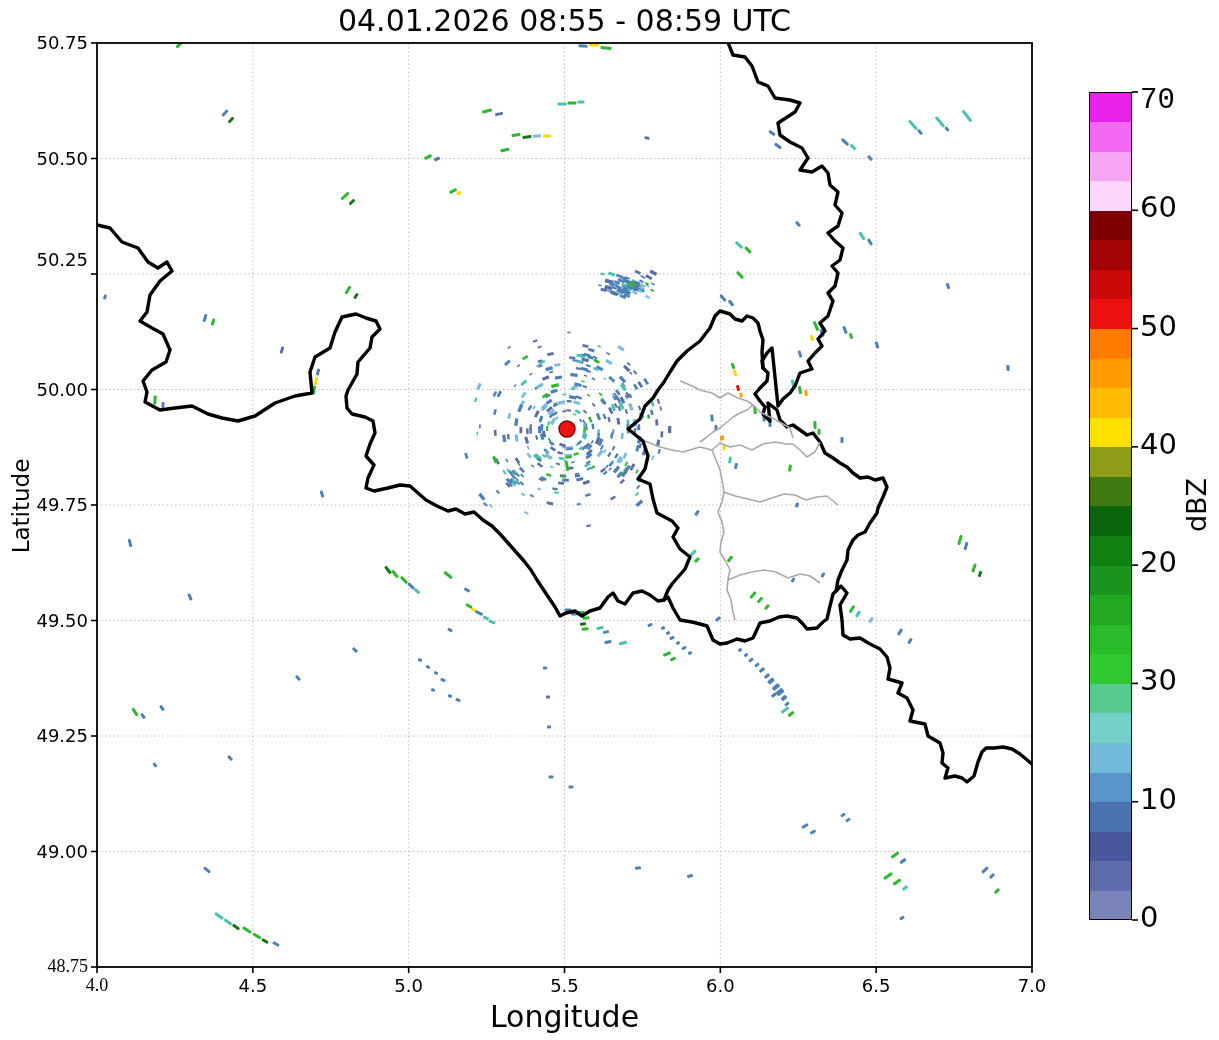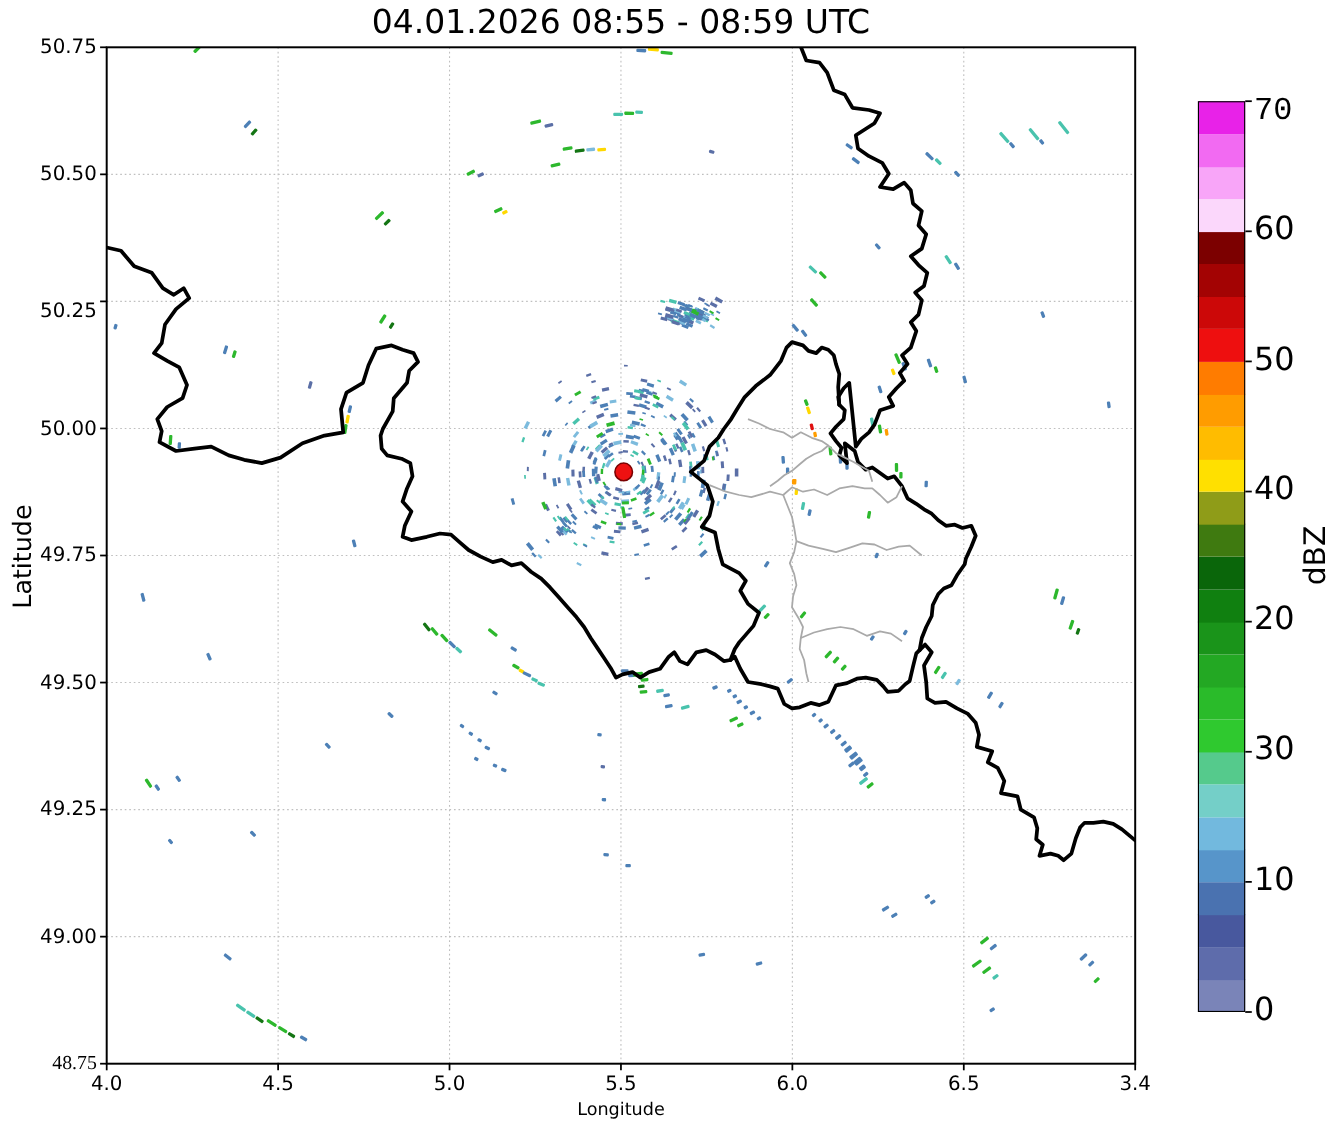--- a/index.html
+++ b/index.html
@@ -5,21 +5,21 @@
   html,body{margin:0;padding:0;background:#ffffff;}
   body{width:1219px;height:1040px;position:relative;overflow:hidden;
        font-family:"DejaVu Sans","Liberation Sans",sans-serif;color:#000;}
   #figure{position:absolute;inset:0;}
   #map-svg{position:absolute;left:0;top:0;}
   .title{position:absolute;left:97px;width:935px;top:3px;text-align:center;
          font-size:30px;white-space:nowrap;}
   .infobox{position:absolute;left:104px;top:51px;background:rgba(255,255,255,.92);
            border:1.2px solid #3a3a3a;border-radius:2px;padding:3px 8px 4px 7px;
            font-size:15px;line-height:1.45;z-index:5;}
-  .xlab{position:absolute;left:97px;width:935px;top:999px;text-align:center;font-size:16px;}
+  .xlab{position:absolute;left:97px;width:935px;top:999px;text-align:center;font-size:30px;}
   .ylab{position:absolute;left:-28px;top:492px;width:100px;height:28px;text-align:center;
         font-size:23px;transform:rotate(-90deg);}
   .xtick{position:absolute;width:80px;text-align:center;font-size:18px;top:975px;}
   .ytick{position:absolute;width:62px;text-align:right;font-size:18px;right:auto;}
   .cbtick{position:absolute;left:1140px;font-size:29px;}
   .cblab{position:absolute;left:1151px;top:490px;width:90px;height:30px;text-align:center;
          font-size:27px;transform:rotate(-90deg);}
   .cbseg{position:absolute;left:1089px;width:43px;}
   .cbframe{position:absolute;left:1089px;top:92px;width:43px;height:828px;
            border:1.2px solid #000;box-sizing:border-box;}
@@ -717,32 +717,32 @@
         <line x1="1132" y1="210.28571428571433" x2="1138" y2="210.28571428571433"></line>
         <line x1="1132" y1="92" x2="1138" y2="92"></line>
       </g>
     </svg>
 
 
   <div class="xlab">Longitude</div>
   <div class="ylab">Latitude</div>
 
   <div id="xticks">
-      <div class="xtick" style="left: 57px;">4.0</div>
+      <div class="xtick" style="left: 57px; font-family: Liberation Serif, serif;">4.0</div>
       <div class="xtick" style="left: 212.833px;">4.5</div>
       <div class="xtick" style="left: 368.667px;">5.0</div>
       <div class="xtick" style="left: 524.5px;">5.5</div>
       <div class="xtick" style="left: 680.333px;">6.0</div>
       <div class="xtick" style="left: 836.167px;">6.5</div>
-      <div class="xtick" style="left: 992px;">3.4</div>
+      <div class="xtick" style="left: 992px;">7.0</div>
     </div>
   <div id="yticks">
       <div class="ytick" style="left: 26px; top: 32px;">50.75</div>
       <div class="ytick" style="left: 26px; top: 147.5px;">50.50</div>
-      <div class="ytick" style="left: 26px; top: 272px; text-align: right;">50.25</div>
+      <div class="ytick" style="left: 26px; top: 249px; text-align: right;">50.25</div>
       <div class="ytick" style="left: 26px; top: 378.5px;">50.00</div>
       <div class="ytick" style="left: 26px; top: 494px;">49.75</div>
       <div class="ytick" style="left: 26px; top: 609.5px;">49.50</div>
       <div class="ytick" style="left: 26px; top: 725px;">49.25</div>
       <div class="ytick" style="left: 26px; top: 840.5px;">49.00</div>
       <div class="ytick" style="left: 26px; top: 956px; font-family: Liberation Serif, serif;">48.75</div>
     </div>
 
   <div id="cbar">
       <div class="cbseg" style="top: 890.429px; height: 30.0714px; background: rgb(122, 132, 184);"></div>

